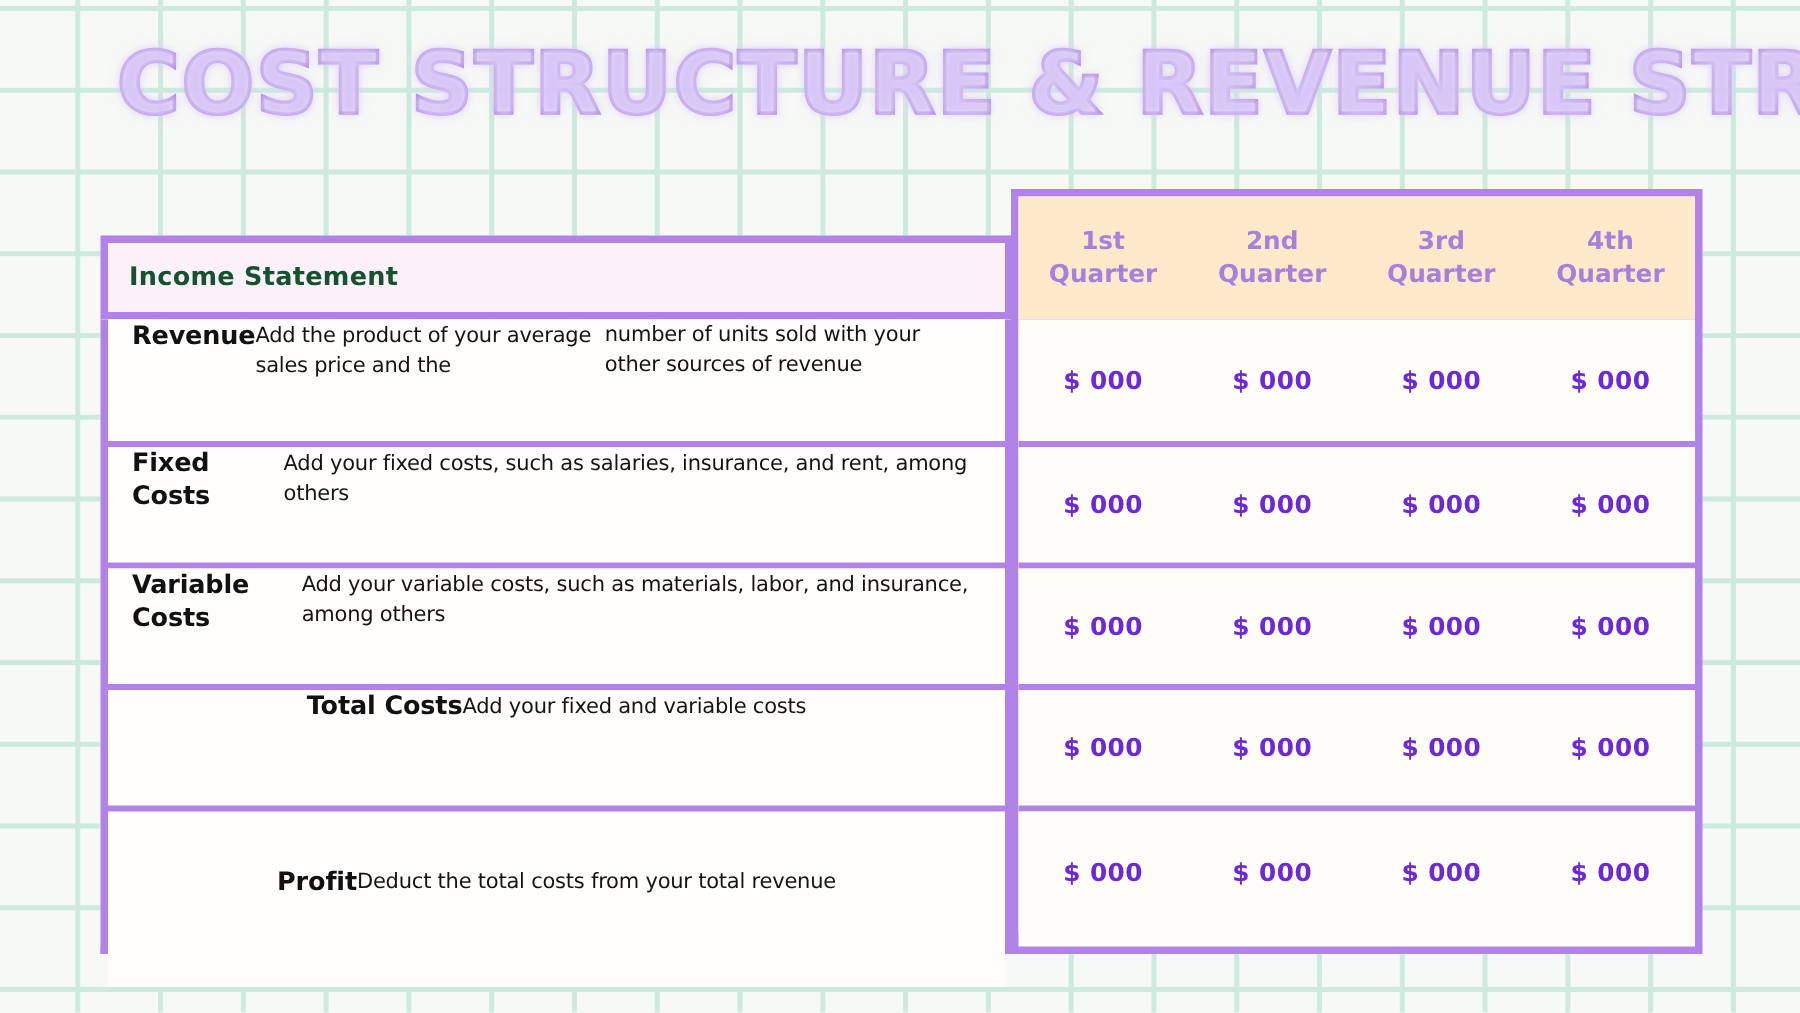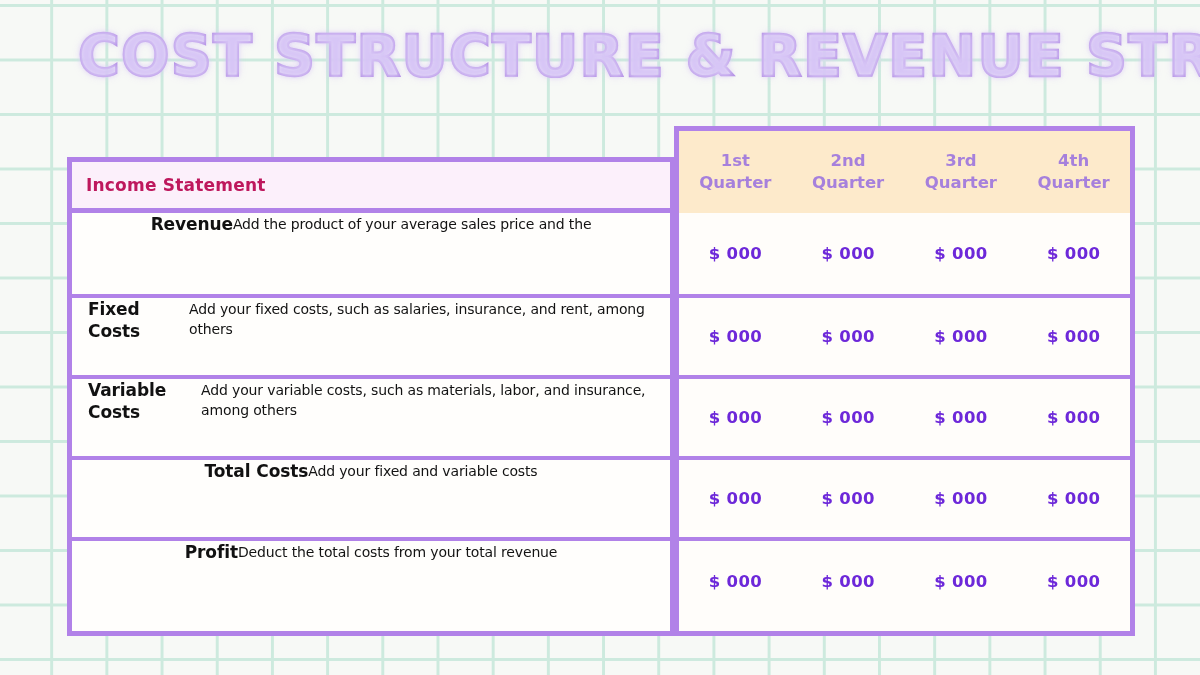--- a/index.html
+++ b/index.html
@@ -81,21 +81,21 @@
     left: 0; top: 0;
     width: 608px;
     height: 56px;
     border: 5px solid #b182e8;
     background: #fcf0fb;
     display: flex;
     align-items: center;
     padding-left: 14px;
   }
   #income-header .lbl {
-    color: #be185d;
+    color: #14532d;
     font-weight: 700;
     font-size: 17px;
     letter-spacing: 0.2px;
     font-family: "DejaVu Sans", sans-serif;
   }
 
   
   #label-rows {
     position: absolute;
     left: 0;
@@ -109,21 +109,21 @@
 
   .lrow {
     position: relative;
     padding: 0 16px;
     display: flex;
     flex-direction: row;
     justify-content: center;
     border-bottom: 4px solid #b182e8;
     background: #fffefc;
   }
-  .lrow:last-child { border-bottom: none; }
+  .lrow:last-child { border-bottom: none; margin-top: 36px; }
 
   .lrow .rname {
     font-size: 17px;
     font-weight: 700;
     color: #111111;
     line-height: 1.32;
     font-family: "DejaVu Sans", sans-serif;
     letter-spacing: -0.1px;
   }
   .lrow .rdesc {
@@ -205,20 +205,21 @@
   <div class="tbl" id="label-block">
 
     <div id="income-header">
       <span class="lbl">Income Statement</span>
     </div>
 
     <div id="label-rows">
         <div class="lrow" style="height: 85px;">
           <div class="rname">Revenue</div>
           <div class="rdesc">Add the product of your average sales price and the</div>
+          <div class="rdesc" style="margin-top: 0px;">number of units sold with your other sources of revenue</div>
         </div>
         <div class="lrow" style="height: 81px;">
           <div class="rname">Fixed Costs</div>
           <div class="rdesc">Add your fixed costs, such as salaries, insurance, and rent, among others</div>
         </div>
         <div class="lrow" style="height: 81px;">
           <div class="rname">Variable Costs</div>
           <div class="rdesc">Add your variable costs, such as materials, labor, and insurance, among others</div>
         </div>
         <div class="lrow" style="height: 81px;">

